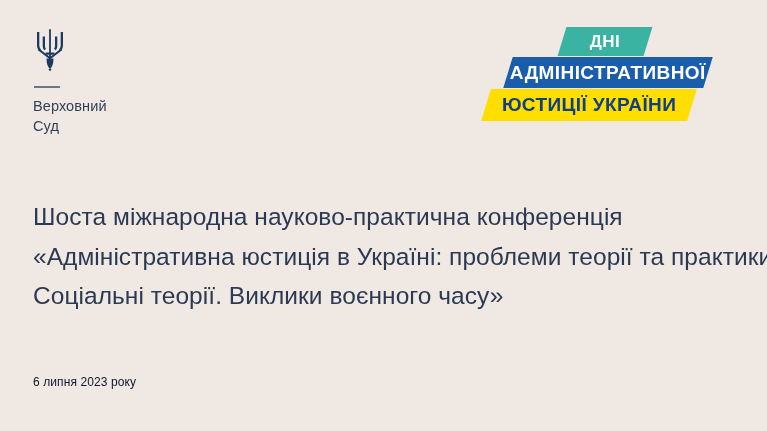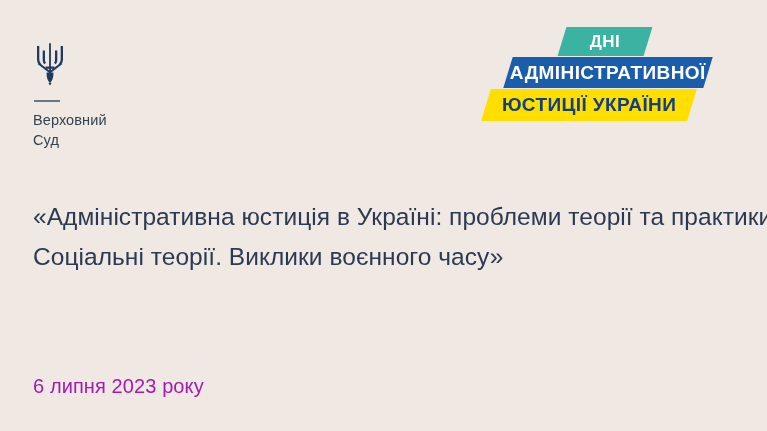--- a/index.html
+++ b/index.html
@@ -19,21 +19,21 @@
     width: 767px;
     height: 431px;
     background: #f0e8e3;
     box-sizing: border-box;
   }
 
   
   .court-logo {
     position: absolute;
     left: 33px;
-    top: 42px;
+    top: 28px;
     width: 150px;
   }
   .trident {
     width: 34px;
     height: 44px;
     display: block;
   }
   .court-divider {
     width: 26px;
     height: 2px;
@@ -117,22 +117,22 @@
   }
   .conference-title .line {
     display: block;
     white-space: nowrap;
   }
 
   .conference-date {
     position: absolute;
     left: 33px;
     top: 375px;
-    font-size: 20px;
-    color: #a21caf;
+    font-size: 12px;
+    color: #0f172a;
     letter-spacing: 0.1px;
   }
 </style>
 </head>
 <body>
 
 <div class="slide">
 
   <div class="court-logo">
     <span>
@@ -160,19 +160,20 @@
     </div>
     <div class="band band-admin">
       <span>АДМІНІСТРАТИВНОЇ</span>
     </div>
     <div class="band band-justice">
       <span>ЮСТИЦІЇ УКРАЇНИ</span>
     </div>
   </div>
 
   <div class="conference-title">
+    <span class="line">Шоста міжнародна науково-практична конференція</span>
     <span class="line">«Адміністративна юстиція в Україні: проблеми теорії та практики.</span>
     <span class="line">Соціальні теорії. Виклики воєнного часу»</span>
   </div>
 
   <div class="conference-date">6 липня 2023 року</div>
 
 </div>
 
 </body></html>

